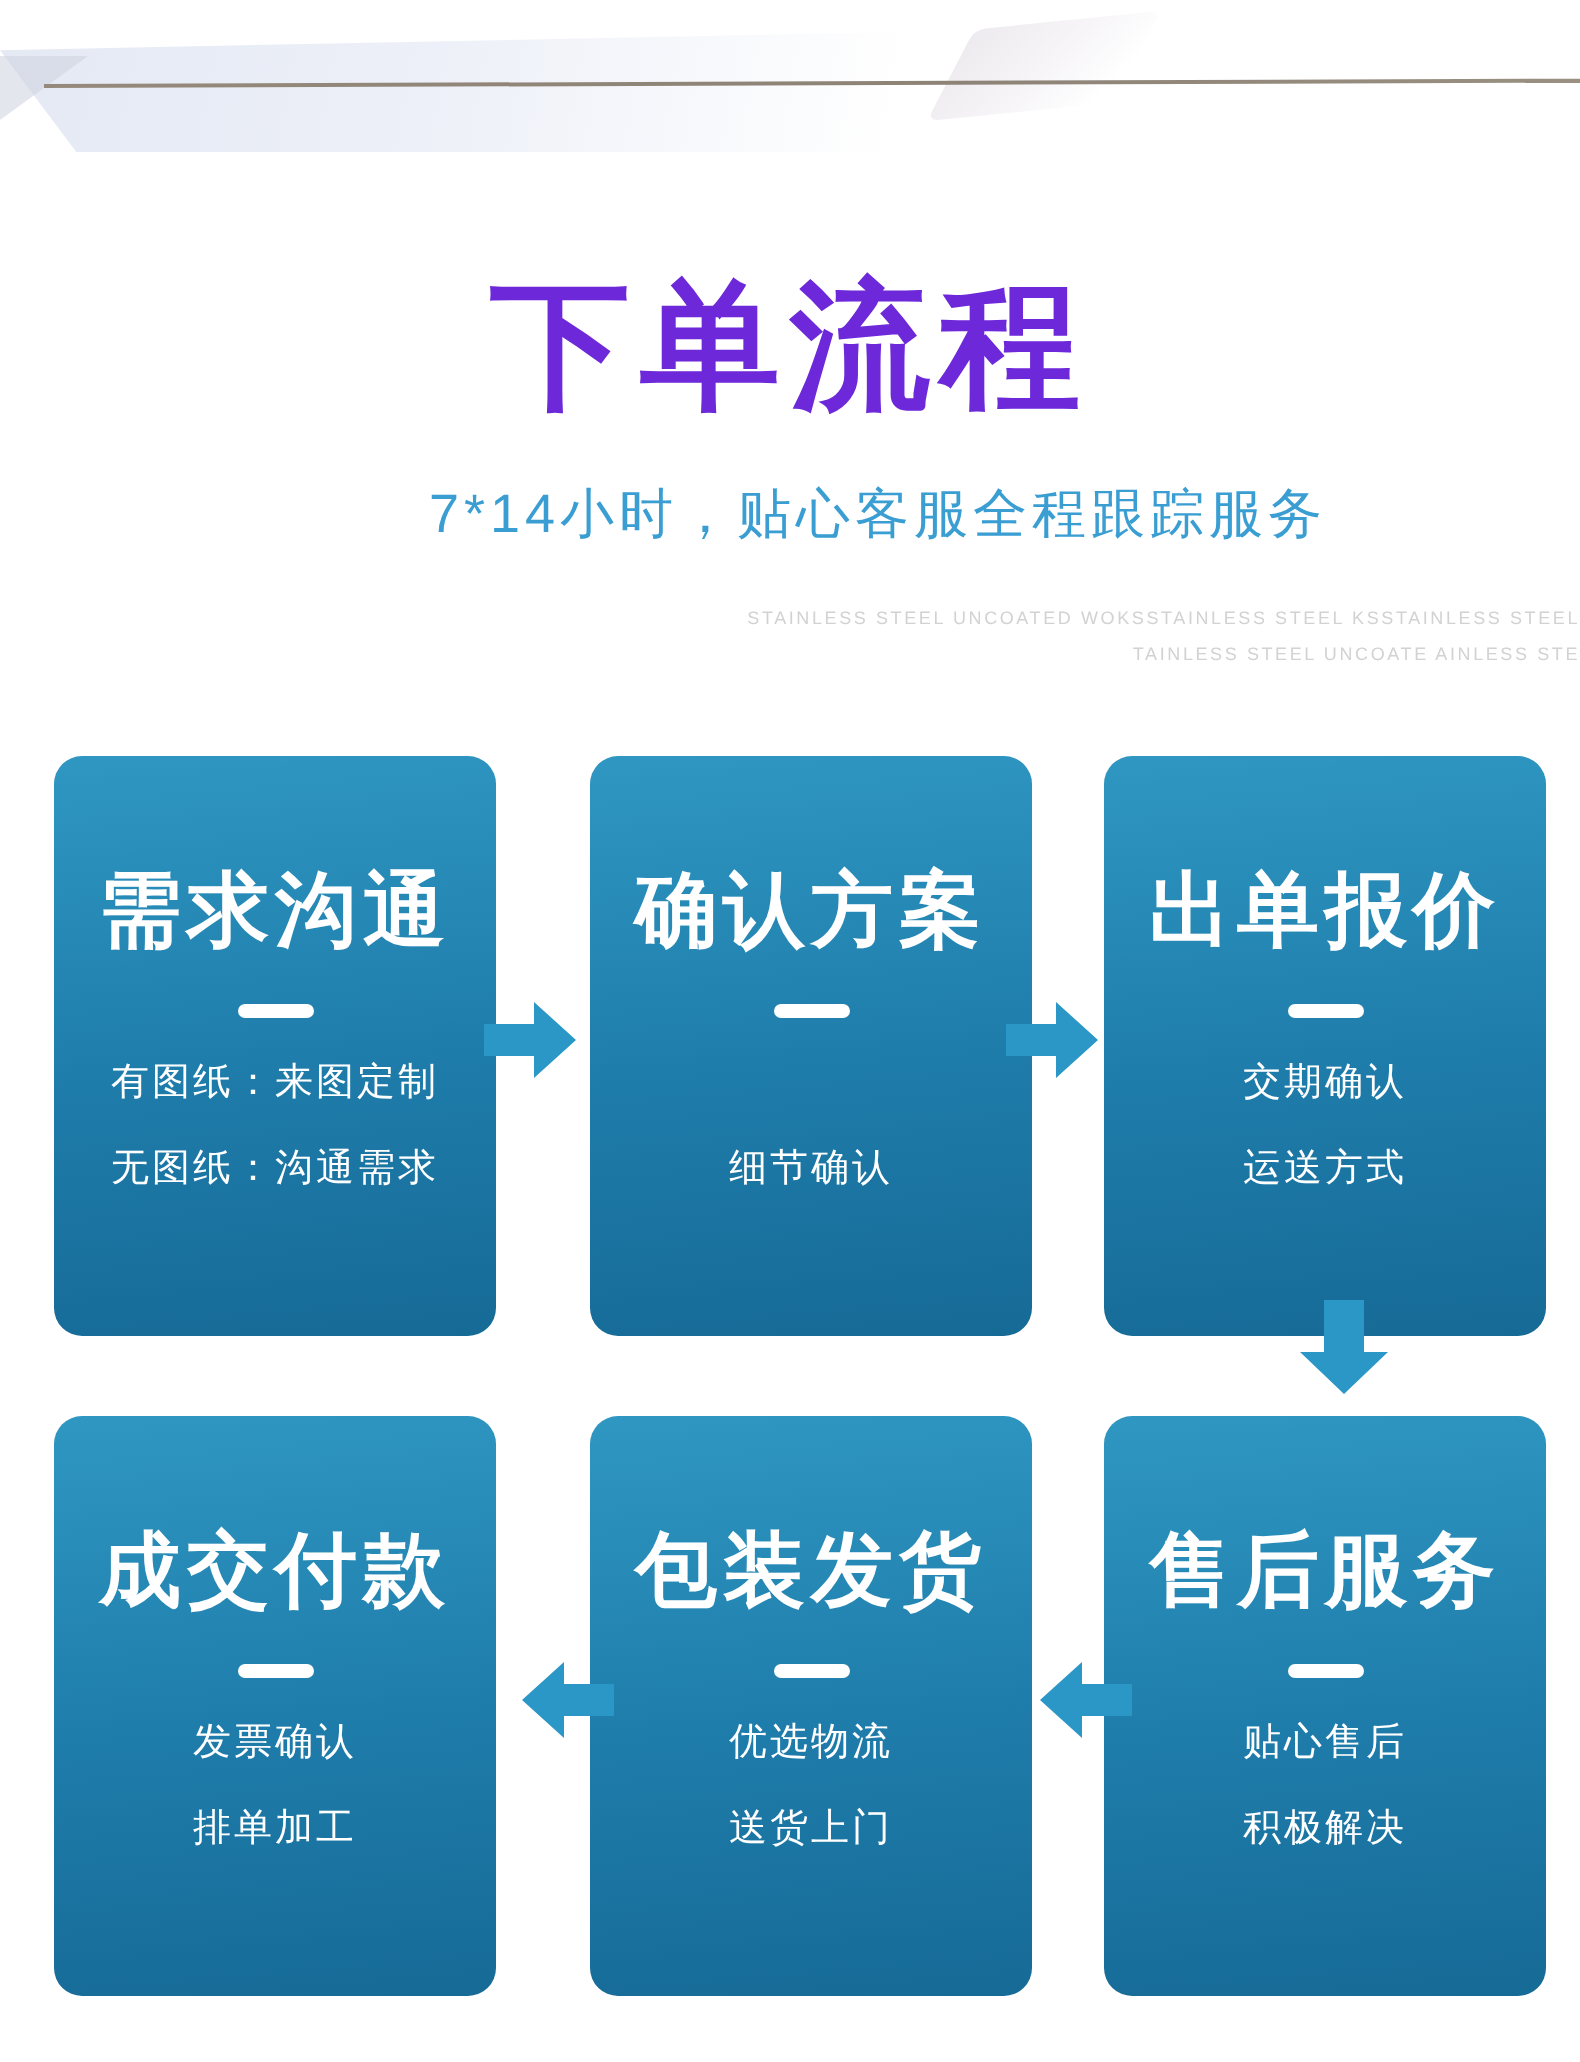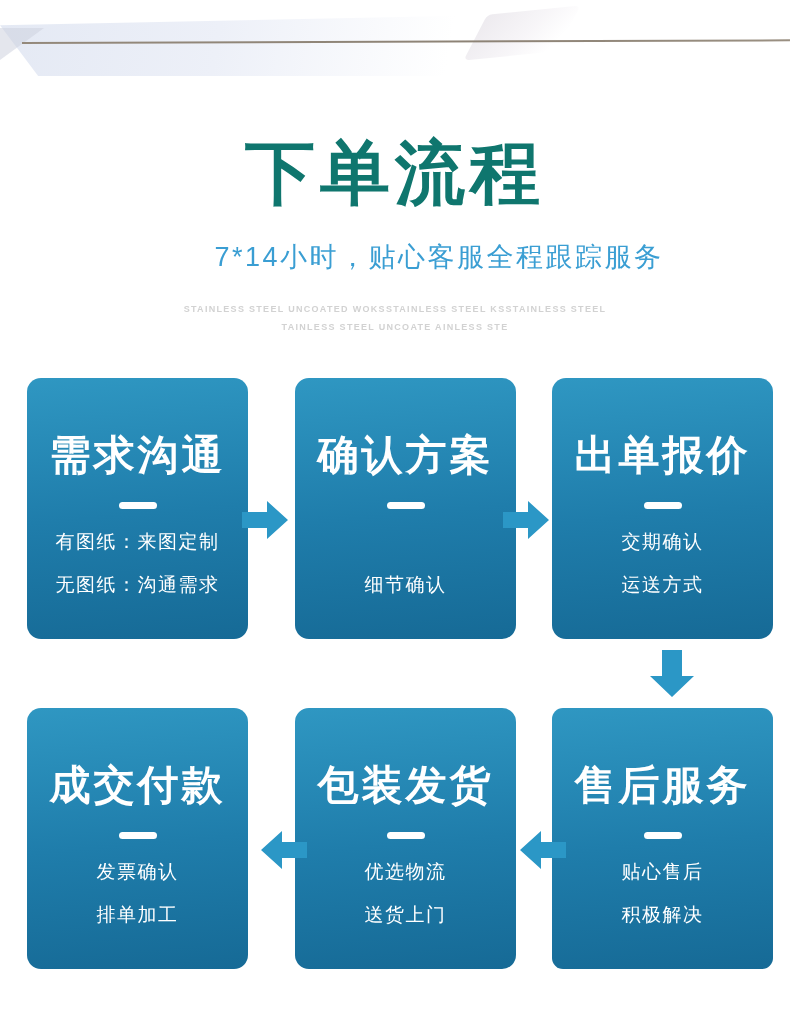--- a/index.html
+++ b/index.html
@@ -27,44 +27,44 @@
   }
   .header-line {
     position:absolute; left:22px; top:42px; width:768px; height:2px;
     background:linear-gradient(90deg,#94897b,#8d8376 60%,#9a9082);
     transform:rotate(-0.2deg); transform-origin:left center;
   }
 
   
   .page-title {
     position:absolute; top:121px; left:0; width:100%; text-align:center;
-    font-size:70px; line-height:104px; font-weight:900; color:#0f766e;
+    font-size:70px; line-height:104px; font-weight:900; color:#6d28d9;
     letter-spacing:5px;
   }
   .page-subtitle {
     position:absolute; top:237px; left:0; width:100%; text-align:center;
     font-size:27px; line-height:40px; color:#3a9ed3; letter-spacing:2.5px;padding-left:44px;
   }
   .watermark {
-    position:absolute; top:300px; left:0; width:100%; text-align:center;
-    font-size:9px; line-height:18px; color:#d2d2d2; letter-spacing:1.3px;font-weight:bold;
+    position:absolute; top:300px; left:0; width:100%; text-align:right;
+    font-size:9px; line-height:18px; color:#d2d2d2; letter-spacing:1.3px;
   }
 
   
   .flow-card {
-    position:absolute; width:221px; height:261px; border-radius:14px;
+    position:absolute; width:221px; height:290px; border-radius:14px;
     background:linear-gradient(175deg,#2f97c2 0%,#1f7dab 52%,#166a96 100%);
     z-index:1;
   }
   .c1 { left:27px;  top:378px; }
   .c2 { left:295px; top:378px; }
   .c3 { left:552px; top:378px; }
   .c4 { left:27px;  top:708px; }
   .c5 { left:295px; top:708px; }
-  .c6 { left:552px; top:708px;border-radius:11px; }
+  .c6 { left:552px; top:708px; }
 
   .card-title {
     position:absolute; top:52px; left:0; width:100%; text-align:center;
     font-size:41px; line-height:50px; font-weight:700; color:#ffffff;
     letter-spacing:3px;
   }
   .card-dash {
     position:absolute; top:124px; left:50%; transform:translateX(-50%);
     width:38px; height:7px; border-radius:4px; background:#ffffff;
   }

